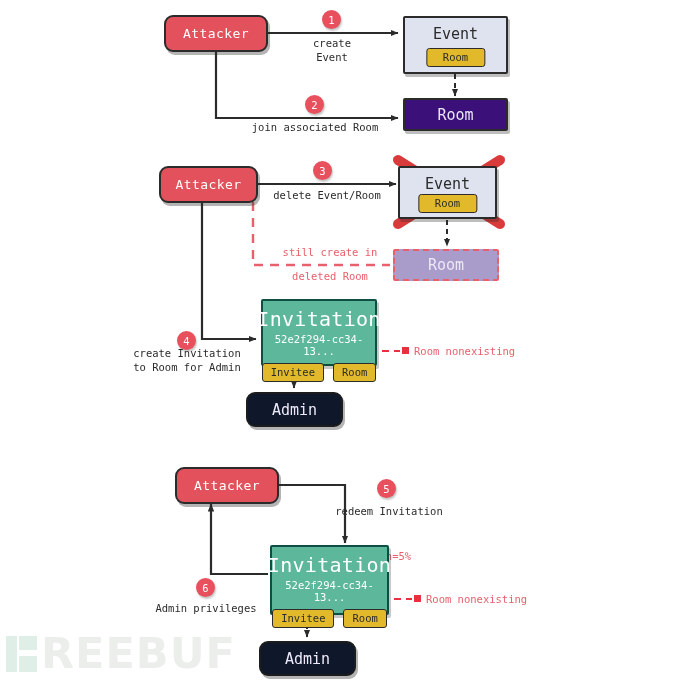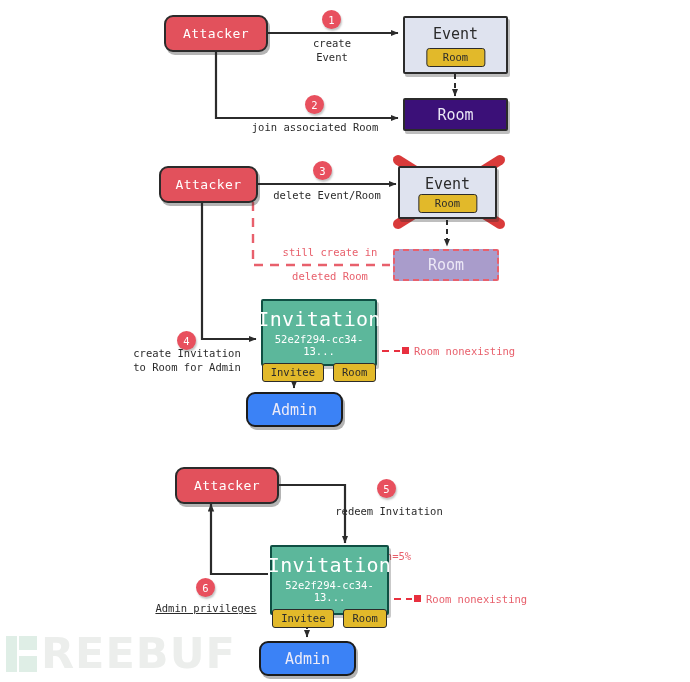--- a/index.html
+++ b/index.html
@@ -72,21 +72,21 @@
 
   .node-room-dashed {
     background: #a99ccb;
     border: 2px dashed #e8606c;
     border-radius: 2px;
     color: #ece8f6;
     font-size: 15px;
   }
 
   .node-admin {
-    background: #3b82f6;
+    background: #0f172a;
     border: 2px solid #1c1c1c;
     border-radius: 9px;
     color: #eceaf8;
     font-size: 15px;
     box-shadow: 2px 3px 0 rgba(40,40,40,0.35);
   }
 
   .node-invitation {
     background: #5cb79b;
     border: 2px solid #0f4f43;
@@ -328,21 +328,21 @@
 
   <div class="badge" style="left:377px; top:479px;">
     <span>5</span>
   </div>
   <div class="label" style="left:330px; top:504px; width:118px;">redeem Invitation</div>
   <div class="label label-red" style="left:330px; top:517px; width:118px;margin-top:32px;">hash=5%</div>
 
   <div class="badge" style="left:196px; top:578px;">
     <span>6</span>
   </div>
-  <div class="label" style="left:152px; top:601px; width:108px;text-decoration:underline;">Admin privileges</div>
+  <div class="label" style="left:152px; top:601px; width:108px;">Admin privileges</div>
 
   <div class="node node-invitation" style="left:270px; top:545px; width:119px; height:70px;">
     <span class="inv-title">Invitation</span>
     <span class="inv-uuid">52e2f294-cc34-13...</span>
     <span class="inv-chips">
       <span class="chip">Invitee</span>
       <span class="chip">Room</span>
     </span>
   </div>
 

